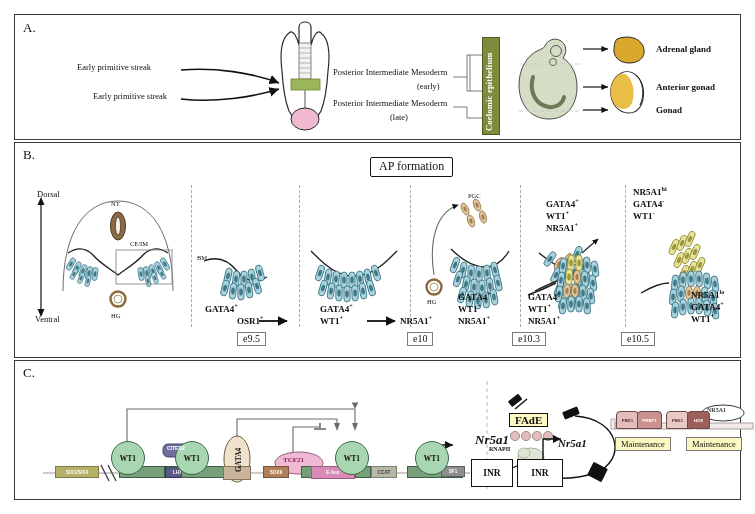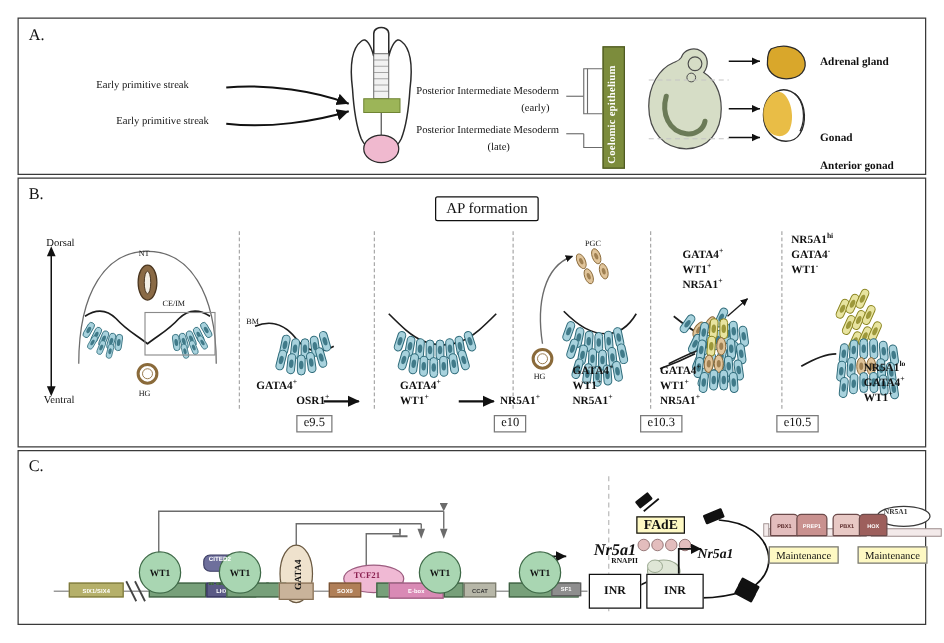--- a/index.html
+++ b/index.html
@@ -23,21 +23,21 @@
   .coelTxt{position:absolute;color:#fff;font-size:8.5px;font-weight:bold;
            writing-mode:vertical-rl;transform:rotate(180deg);letter-spacing:0.2px;}
 
   
   .bax{font-size:8.5px;}
   .bmark{font-size:6.5px;}
   .bstate{font-size:9px;font-weight:bold;}
   .bstage{position:absolute;border:1px solid #7a7a7a;background:#fff;font-size:10px;
           padding:0px 5px 1px 5px;font-family:"Liberation Serif",serif;}
   .apbox{position:absolute;border:1.6px solid #111;background:#fff;font-size:12px;
-         padding:1px 8px 2px 8px;border-radius:2px;font-family:"Liberation Serif",serif;}
+         padding:1px 8px 2px 8px;border-radius:2px;font-family:"Liberation Serif",serif;margin-left:22px;}
   .dash{position:absolute;border-left:1px dashed #aaa;}
 
   
   .cbox{position:absolute;box-sizing:border-box;display:flex;align-items:center;justify-content:center;
         font-size:4.6px;font-weight:bold;color:#fff;letter-spacing:0.1px;font-family:"Liberation Sans",sans-serif;}
   .green{background:#77a07a;border:1px solid #3f5f43;}
   .wt1{position:absolute;border-radius:50%;background:#a9d6b2;border:1px solid #3f6a48;
        display:flex;align-items:center;justify-content:center;font-size:7.5px;font-weight:bold;color:#111;
        font-family:"Liberation Serif",serif;}
   .inr{position:absolute;border:1.6px solid #111;background:#fff;display:flex;align-items:center;
@@ -145,21 +145,21 @@
 
     <div class="txt aLabel" style="left:62px;top:48px;">Early primitive streak</div>
     <div class="txt aLabel" style="left:78px;top:77px;">Early primitive streak</div>
 
     <div class="txt aLabel" style="left:318px;top:53px;">Posterior Intermediate Mesoderm</div>
     <div class="txt aLabel" style="left:370px;top:67px;padding-left:32px;">(early)</div>
     <div class="txt aLabel" style="left:318px;top:84px;">Posterior Intermediate Mesoderm</div>
     <div class="txt aLabel" style="left:375px;top:98px;">(late)</div>
 
     <div class="txt aLabelBold" style="left:641px;top:29px;">Adrenal gland</div>
-    <div class="txt aLabelBold" style="left:641px;top:67px;margin-top:45px;">Anterior gonad</div>
+    <div class="txt aLabelBold" style="left:641px;top:67px;">Anterior gonad</div>
     <div class="txt aLabelBold" style="left:641px;top:90px;">Gonad</div>
   </div>
 
   <div class="panel" id="panelB">
     <div class="plabel" style="left:8px;top:4px;">B.</div>
 
     <div class="apbox" style="left:333px;top:14px;">AP formation</div>
 
     <div class="dash" style="left:176px;top:42px;height:142px;"></div>
     <div class="dash" style="left:284px;top:42px;height:142px;"></div>
@@ -684,21 +684,21 @@
 
     <div class="txt bstate" style="left:618px;top:43px;">NR5A1<span class="sup">hi</span></div>
     <div class="txt bstate" style="left:618px;top:55px;">GATA4<span class="sup">-</span></div>
     <div class="txt bstate" style="left:618px;top:67px;">WT1<span class="sup">-</span></div>
 
     <div class="txt bstate" style="left:676px;top:146px;">NR5A1<span class="sup">lo</span></div>
     <div class="txt bstate" style="left:676px;top:158px;">GATA4<span class="sup">+</span></div>
     <div class="txt bstate" style="left:676px;top:170px;">WT1<span class="sup">+</span></div>
 
     <div class="bstage" style="left:222px;top:189px;">e9.5</div>
-    <div class="bstage" style="left:380px;top:189px;text-align:center;">e10</div>
+    <div class="bstage" style="left:392px;top:189px;text-align:center;">e10</div>
     <div class="bstage" style="left:497px;top:189px;">e10.3</div>
     <div class="bstage" style="left:606px;top:189px;">e10.5</div>
   </div>
 
   <div class="panel" id="panelC">
     <div class="plabel" style="left:8px;top:4px;">C.</div>
 
     <svg width="727" height="140">
       <defs>
         <marker id="cArr" markerWidth="7" markerHeight="7" refX="3" refY="6" orient="auto">

